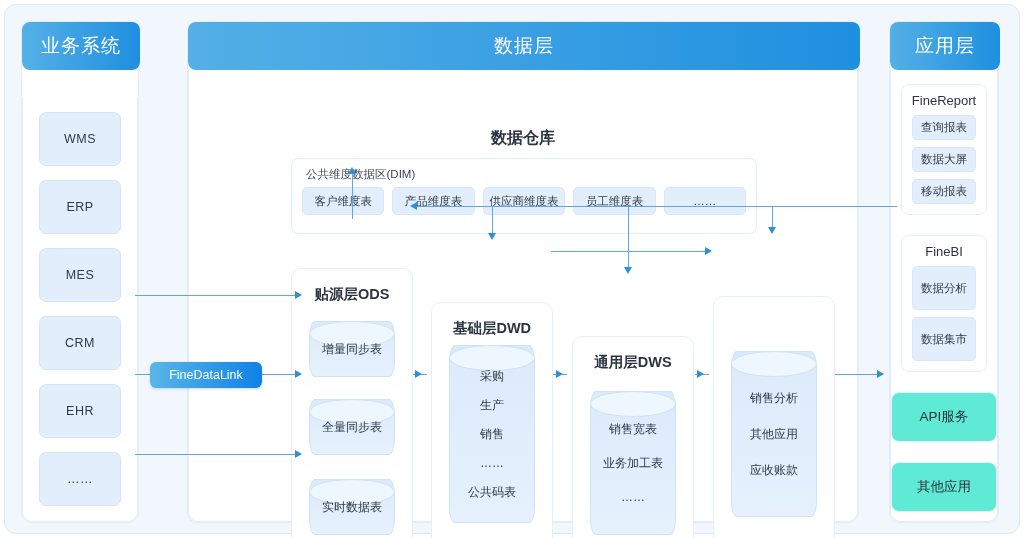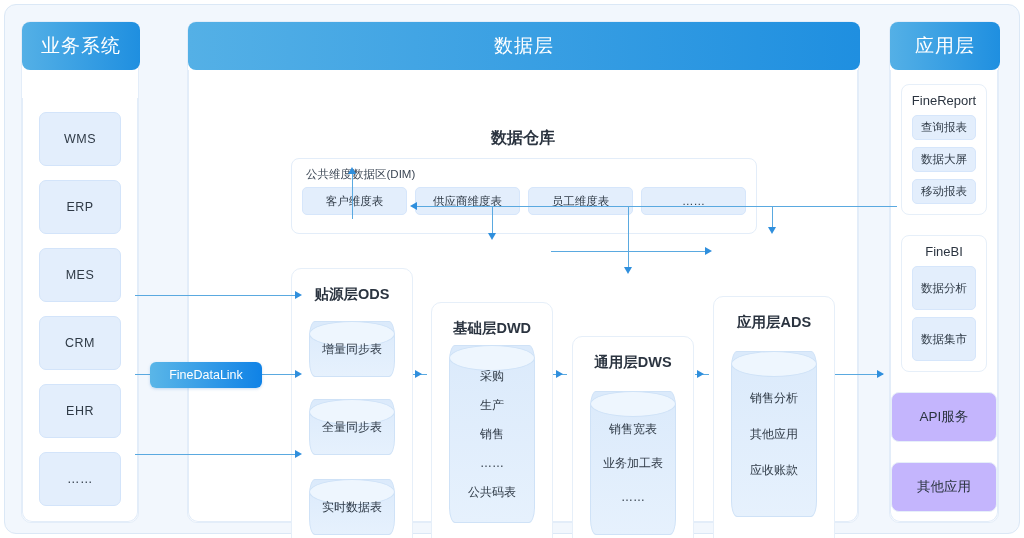--- a/index.html
+++ b/index.html
@@ -83,21 +83,21 @@
     border-radius:0 0 10px 10px;box-sizing:border-box;
     display:flex;flex-direction:column;align-items:center;gap:20px;padding-top:14px;}
   .app-group{width:86px;background:#fff;border:1px solid #e6eff9;border-radius:8px;
     box-sizing:border-box;padding:8px 0 10px;display:flex;flex-direction:column;
     align-items:center;gap:7px;}
   .app-group-title{font-size:13px;color:#2b3440;}
   .app-chip{width:64px;height:25px;background:#e3eefc;border:1px solid #d6e6fb;
     border-radius:5px;display:flex;align-items:center;justify-content:center;
     font-size:11.5px;color:#2f3a46;box-sizing:border-box;}
   .app-chip.big{height:44px;}
-  .app-plain{width:106px;height:50px;background:#c4b5fd;border:1px solid #e6eff9;
+  .app-plain{width:106px;height:50px;background:#5eead4;border:1px solid #e6eff9;
     border-radius:8px;display:flex;align-items:center;justify-content:center;
     font-size:13.5px;color:#2b3440;box-sizing:border-box;}
   
   #fdl{position:absolute;left:145px;top:357px;width:112px;height:26px;
     background:linear-gradient(90deg,#5ab6e8 0%,#0f82e6 100%);
     border-radius:6px;display:flex;align-items:center;justify-content:center;
     color:#fff;font-size:12.5px;box-shadow:0 1px 3px rgba(40,120,200,.25);}
   
   .ln{position:absolute;background:#5aa9e0;}
   .lh{height:1.4px;}
@@ -128,20 +128,21 @@
   <div class="panel" id="data-panel">
     <div class="panel-head grad-head" id="data-head">数据层</div>
     <div class="data-body">
 
       <div id="dw-title">数据仓库</div>
 
       <div id="dim-box">
         <div id="dim-label">公共维度数据区(DIM)</div>
         <div class="dim-row">
           <div class="dim-chip">客户维度表</div>
+          <div class="dim-chip">产品维度表</div>
           <div class="dim-chip">供应商维度表</div>
           <div class="dim-chip">员工维度表</div>
           <div class="dim-chip">……</div>
         </div>
       </div>
 
       <div class="layer" id="ods">
         <div class="layer-title">贴源层ODS</div>
         <div class="cyl ods-cyl" style="top:52px">
           <span class="cyl-txt">增量同步表</span>
@@ -168,21 +169,20 @@
       <div class="layer" id="dws">
         <div class="layer-title">通用层DWS</div>
         <div class="cyl" style="top:54px;width:86px;height:144px;border-radius:6px/16px;gap:22px">
           <span class="cyl-txt">销售宽表</span>
           <span class="cyl-txt">业务加工表</span>
           <span class="cyl-txt">……</span>
         </div>
       </div>
 
       <div class="layer" id="ads">
-        <div class="layer-title">应用层ADS</div>
         <div class="cyl" style="top:54px;width:86px;height:166px;border-radius:6px/16px;gap:24px">
           <span class="cyl-txt">销售分析</span>
           <span class="cyl-txt">其他应用</span>
           <span class="cyl-txt">应收账款</span>
         </div>
       </div>
 
     </div>
   </div>
 

